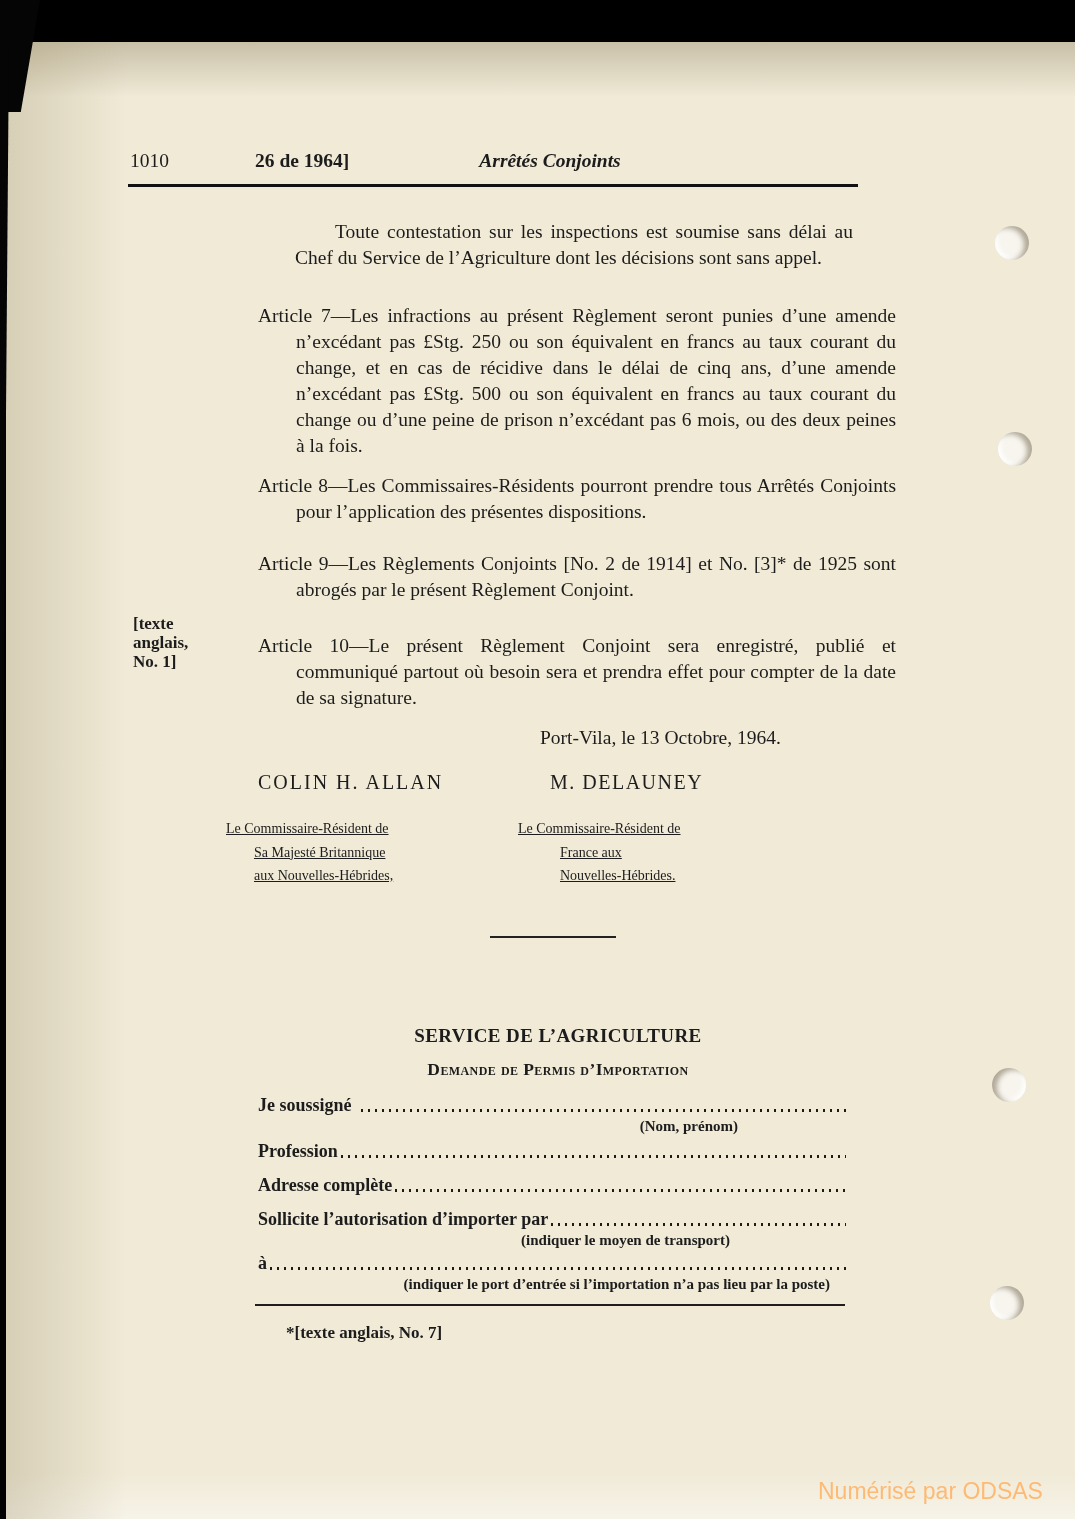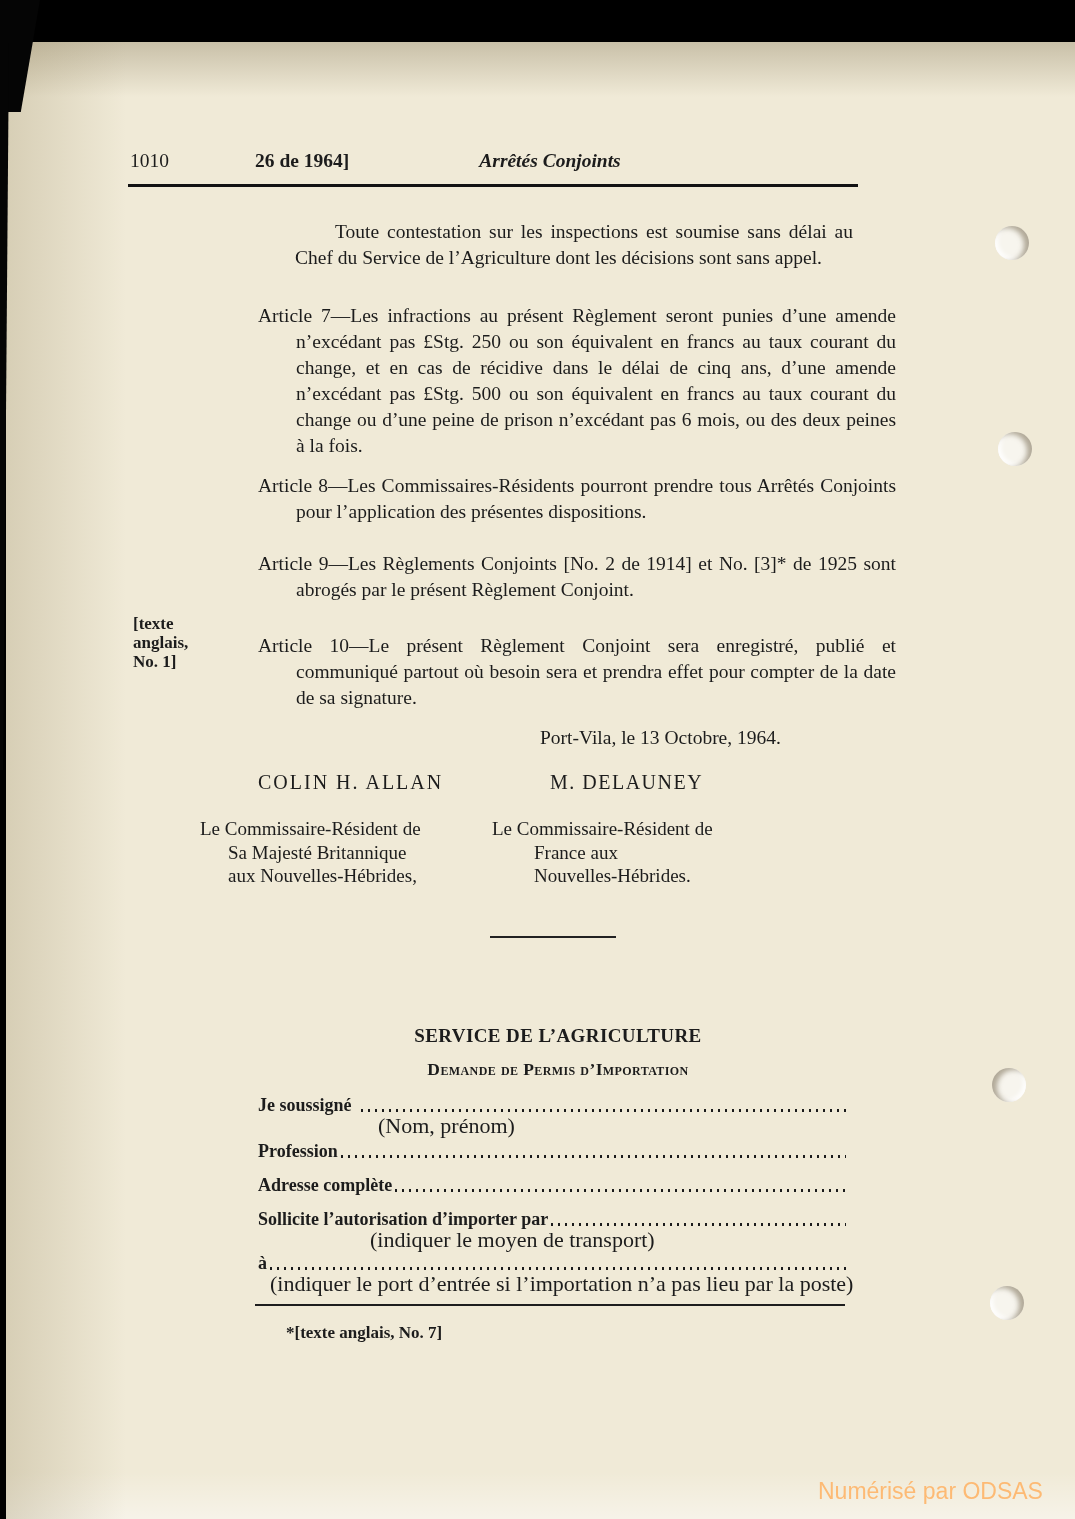--- a/index.html
+++ b/index.html
@@ -49,39 +49,39 @@
   .a7{margin-top:32px;}
   .a8{margin-top:14px;}
   .a9{margin-top:26px;}
   .a10{margin-top:30px;}
   .dateline{margin-top:14px;margin-left:412px;font-size:19.5px;line-height:26px;}
 
   .names{display:flex;margin-left:130px;margin-top:20px;height:24px;}
   .names .nm-left{width:292px;font-size:20px;letter-spacing:2px;}
   .names .nm-right{font-size:20px;letter-spacing:1.5px;}
 
-  .sigtitles{display:flex;margin-left:72px;margin-top:22px;font-size:19px;line-height:23.5px;}
+  .sigtitles{display:flex;margin-left:98px;margin-top:22px;font-size:14px;line-height:23.5px;text-decoration:underline;}
   .sigtitles .col-left{width:292px;}
   .sigtitles .indent{padding-left:28px;}
   .sigtitles .col-right .indent2{padding-left:42px;}
 
   .mid-divider{margin-top:48px;margin-left:362px;width:126px;height:2px;background:#222;}
 
   .svc-heading{margin-top:86px;margin-left:130px;width:600px;text-align:center;
     font-weight:bold;font-size:19px;letter-spacing:0.4px;line-height:24px;}
   .svc-sub{margin-top:10px;margin-left:130px;width:600px;text-align:center;
     font-variant:small-caps;font-weight:bold;font-size:17.5px;line-height:22px;letter-spacing:0.4px;}
 
   .form{margin-top:14px;margin-left:130px;width:588px;}
   .frow{display:flex;height:22px;font-size:18px;font-weight:bold;line-height:22px;}
   .leader{flex:1;height:3px;align-self:flex-end;margin-bottom:4px;
     background:repeating-linear-gradient(90deg,#1b1b1b 0 2.4px,transparent 2.4px 7px);}
   .lead-gap{margin-left:9px;}
   .lead-tight{margin-left:3px;}
-  .fcaption{font-size:22px;font-weight:normal;line-height:20px;height:20px;text-align:left;white-space:nowrap;}
+  .fcaption{font-size:15px;font-weight:bold;line-height:20px;height:20px;text-align:right;white-space:nowrap;}
   .cap1{width:360px;margin-left:120px;}
   .cap4{width:360px;margin-left:112px;margin-top:0;}
   .cap5{width:560px;margin-left:12px;}
   .r2{margin-top:4px;}
   .r3{margin-top:12px;}
   .r4{margin-top:12px;}
   .r5{margin-top:2px;}
   .form-rule{margin-top:10px;margin-left:-3px;width:590px;height:2px;background:#1e1e1e;}
   .footnote{margin-top:16px;margin-left:28px;font-size:17px;font-weight:bold;line-height:22px;}
 

